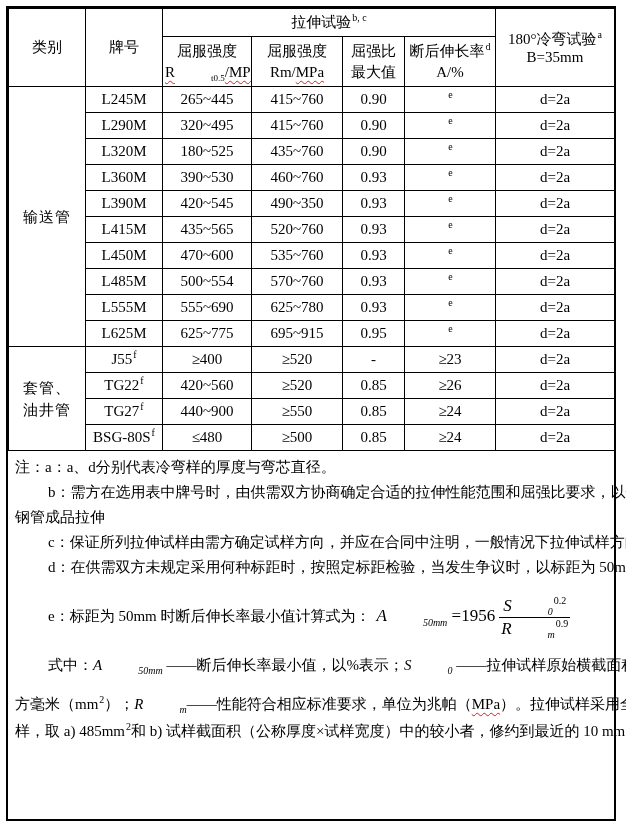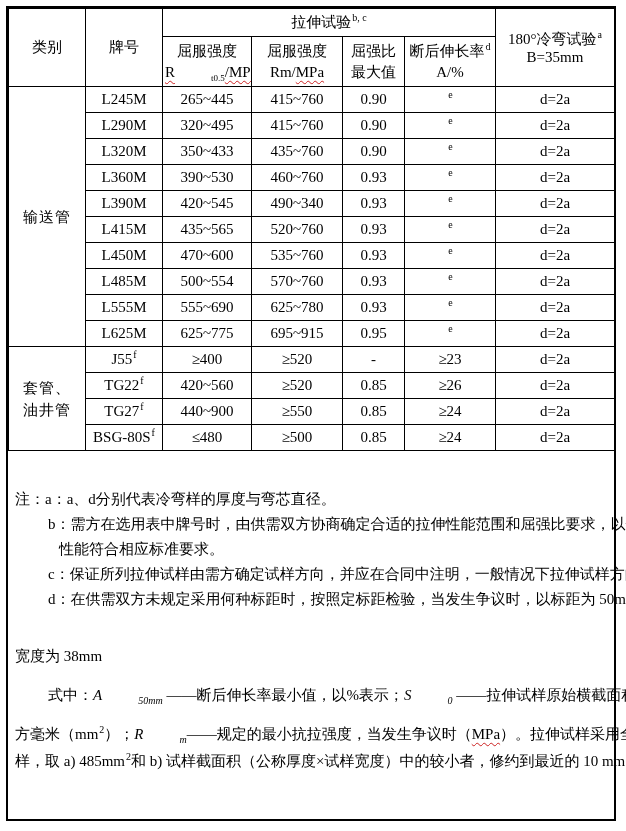--- a/index.html
+++ b/index.html
@@ -10,21 +10,21 @@
   thead td{font-size:15px;}
   tr.h1 td{height:27px;}
   tr.h2 td{height:49px;line-height:21px;margin-left:24px;}
   tbody td{height:25px;}
   td.cat{letter-spacing:1px;line-height:22px;}
   sup{font-size:10px;vertical-align:super;line-height:0;margin-left:1px;}
   sub{font-size:9px;vertical-align:sub;line-height:0;padding-left:36px;}
   .wavy{text-decoration-line:underline;text-decoration-style:wavy;text-decoration-color:#cc2222;text-decoration-thickness:1px;text-underline-offset:3px;}
   .notes{padding:4px 7px 0 7px;font-size:15px;}
   .nline{line-height:25px;white-space:nowrap;}
-  .ind0{padding-left:0;margin-top:32px;}
+  .ind0{padding-left:0;}
   .ind2{padding-left:33px;}
   .ind3{padding-left:44px;}
   .formula-line{margin:16px 0 10px 0;padding-left:33px;white-space:nowrap;line-height:25px;}
   .math{font-size:17px;margin-left:6px;}
   .math i{font-family:"Liberation Serif","DejaVu Serif",serif;}
   .msub{font-size:10px;}
   .frac{display:inline-block;vertical-align:middle;text-align:center;line-height:normal;margin-left:4px;}
   .frac .num{display:block;border-bottom:1px solid #000;padding:0 2px 1px 2px;}
   .frac .den{display:block;padding:1px 2px 0 2px;}
   .frac sup{font-size:10px;}
@@ -95,38 +95,38 @@
         <tr>
           <td>L290M</td>
           <td>320~495</td>
           <td>415~760</td>
           <td>0.90</td>
           <td><sup class="note-e">e</sup></td>
           <td>d=2a</td>
         </tr>
         <tr>
           <td>L320M</td>
-          <td>350~433</td>
+          <td>180~525</td>
           <td>435~760</td>
           <td>0.90</td>
           <td><sup class="note-e">e</sup></td>
           <td>d=2a</td>
         </tr>
         <tr>
           <td>L360M</td>
           <td>390~530</td>
           <td>460~760</td>
           <td>0.93</td>
           <td><sup class="note-e">e</sup></td>
           <td>d=2a</td>
         </tr>
         <tr>
           <td>L390M</td>
           <td>420~545</td>
-          <td>490~340</td>
+          <td>490~350</td>
           <td>0.93</td>
           <td><sup class="note-e">e</sup></td>
           <td>d=2a</td>
         </tr>
         <tr>
           <td>L415M</td>
           <td>435~565</td>
           <td>520~760</td>
           <td>0.93</td>
           <td><sup class="note-e">e</sup></td>
@@ -197,31 +197,33 @@
           <td>≥24</td>
           <td>d=2a</td>
         </tr>
       </tbody>
   </table>
 
   <div class="notes">
     <div id="note-lines">
         <div class="nline ind0">注：a：a、d分别代表冷弯样的厚度与弯芯直径。</div>
         <div class="nline ind2">b：需方在选用表中牌号时，由供需双方协商确定合适的拉伸性能范围和屈强比要求，以保证</div>
-        <div class="nline ind3">性能符合相应标准要求。</div>
+        <div class="nline ind0">钢管成品拉伸</div>
         <div class="nline ind2">c：保证所列拉伸试样由需方确定试样方向，并应在合同中注明，一般情况下拉伸试样方向为</div>
         <div class="nline ind2">d：在供需双方未规定采用何种标距时，按照定标距检验，当发生争议时，以标距为 50mm、</div>
-        <div class="nline ind0">宽度为 38mm</div>
       </div>
 
+    <div class="formula-line">
+      <span>e：标距为 50mm 时断后伸长率最小值计算式为：</span><span class="math"><i>A</i><sub class="msub"><i>50mm</i></sub> <span>=1956</span><span class="frac"><span class="num"><i>S</i><sub><i>0</i></sub><sup>0.2</sup></span><span class="den"><i>R</i><sub><i>m</i></sub><sup>0.9</sup></span></span></span>
+    </div>
 
     <div class="where1">
       <span>式中：</span><i>A</i><sub><i>50mm</i></sub><span> ——断后伸长率最小值，以%表示；</span><i>S</i><sub><i>0</i></sub><span> ——拉伸试样原始横截面积，单位为平</span>
     </div>
     <div class="where2">
-      <span>方毫米（mm</span><sup>2</sup><span>）；</span><i>R</i><sub><i>m</i></sub><span>——规定的最小抗拉强度，当发生争议时（</span><span class="wavy">MPa</span><span>）。拉伸试样采用全厚度矩形试</span>
+      <span>方毫米（mm</span><sup>2</sup><span>）；</span><i>R</i><sub><i>m</i></sub><span>——性能符合相应标准要求，单位为兆帕（</span><span class="wavy">MPa</span><span>）。拉伸试样采用全厚度矩形试</span>
     </div>
     <div class="where3">
       <span>样，取 a) 485mm</span><sup>2</sup><span>和 b) 试样截面积（公称厚度×试样宽度）中的较小者，修约到最近的 10 mm</span>
     </div>
 
   </div>
 </div>
 
 </body></html>

